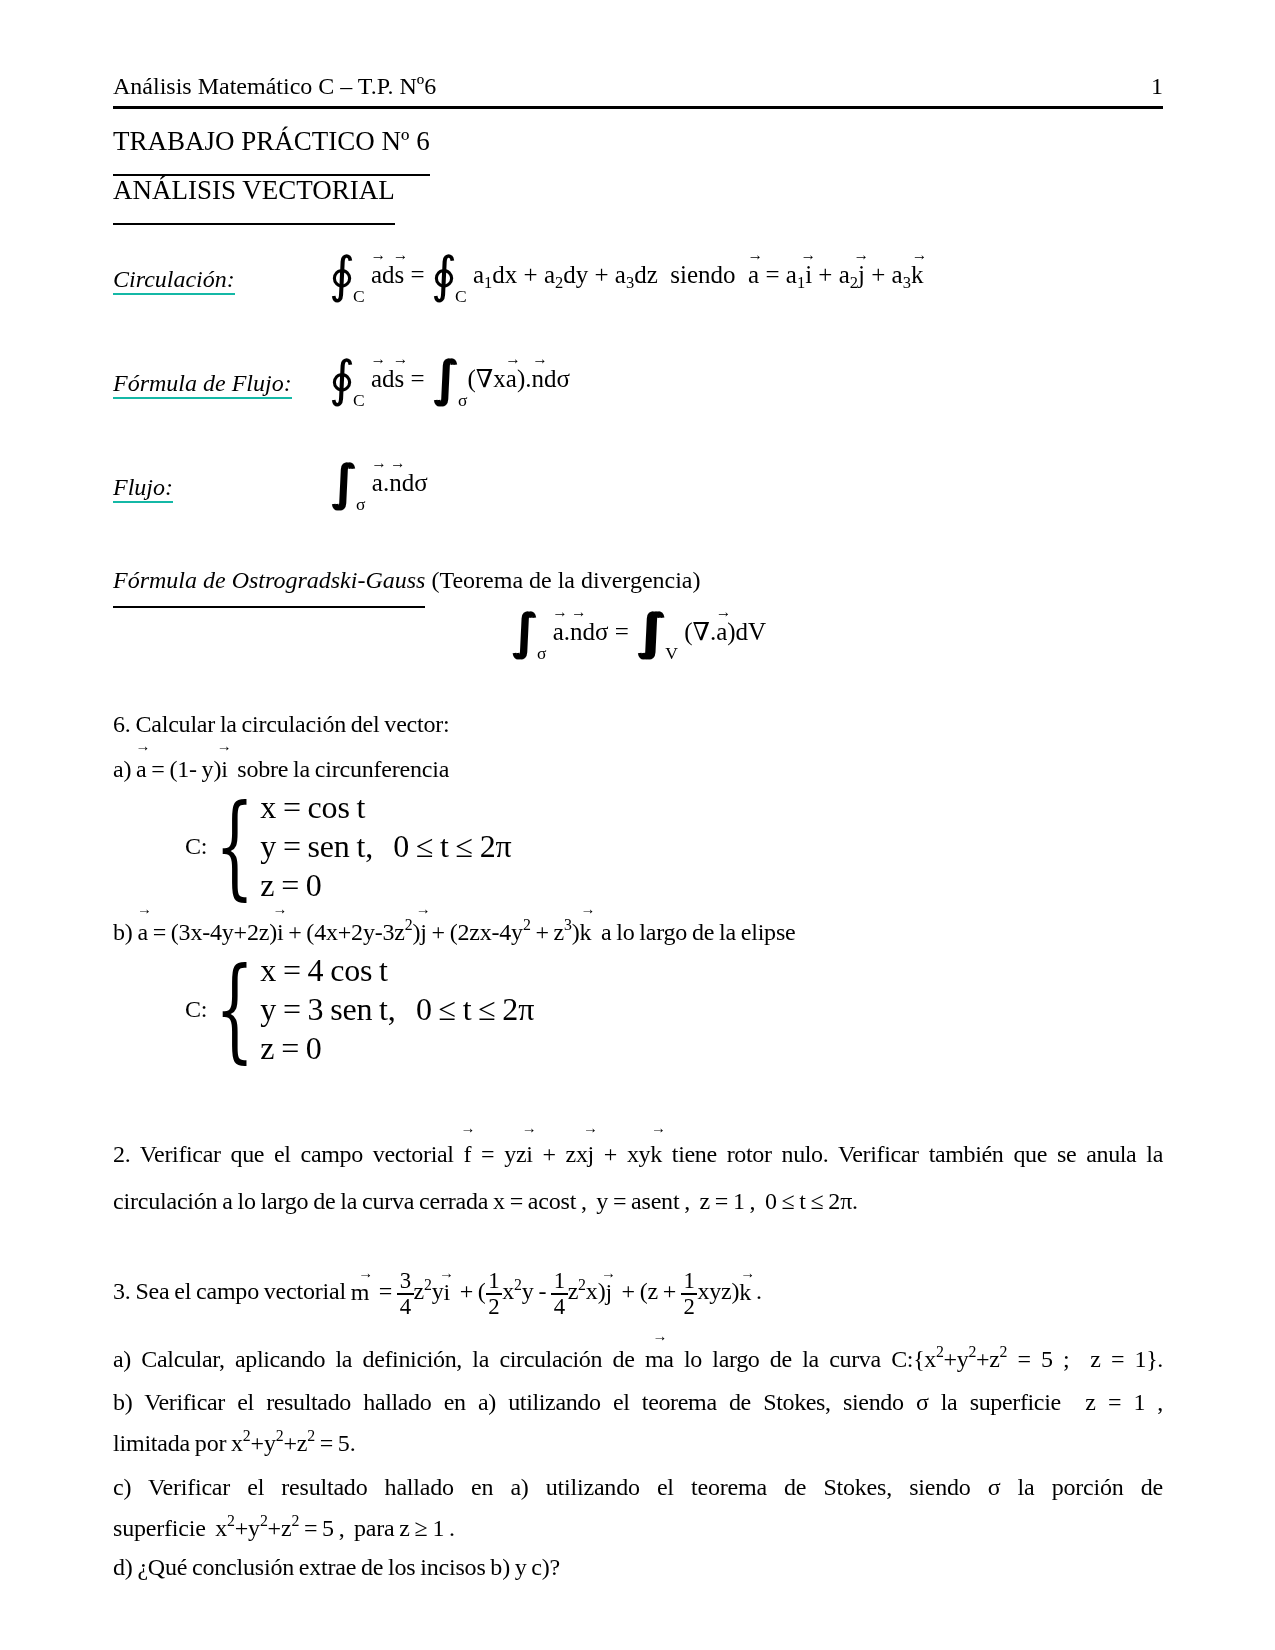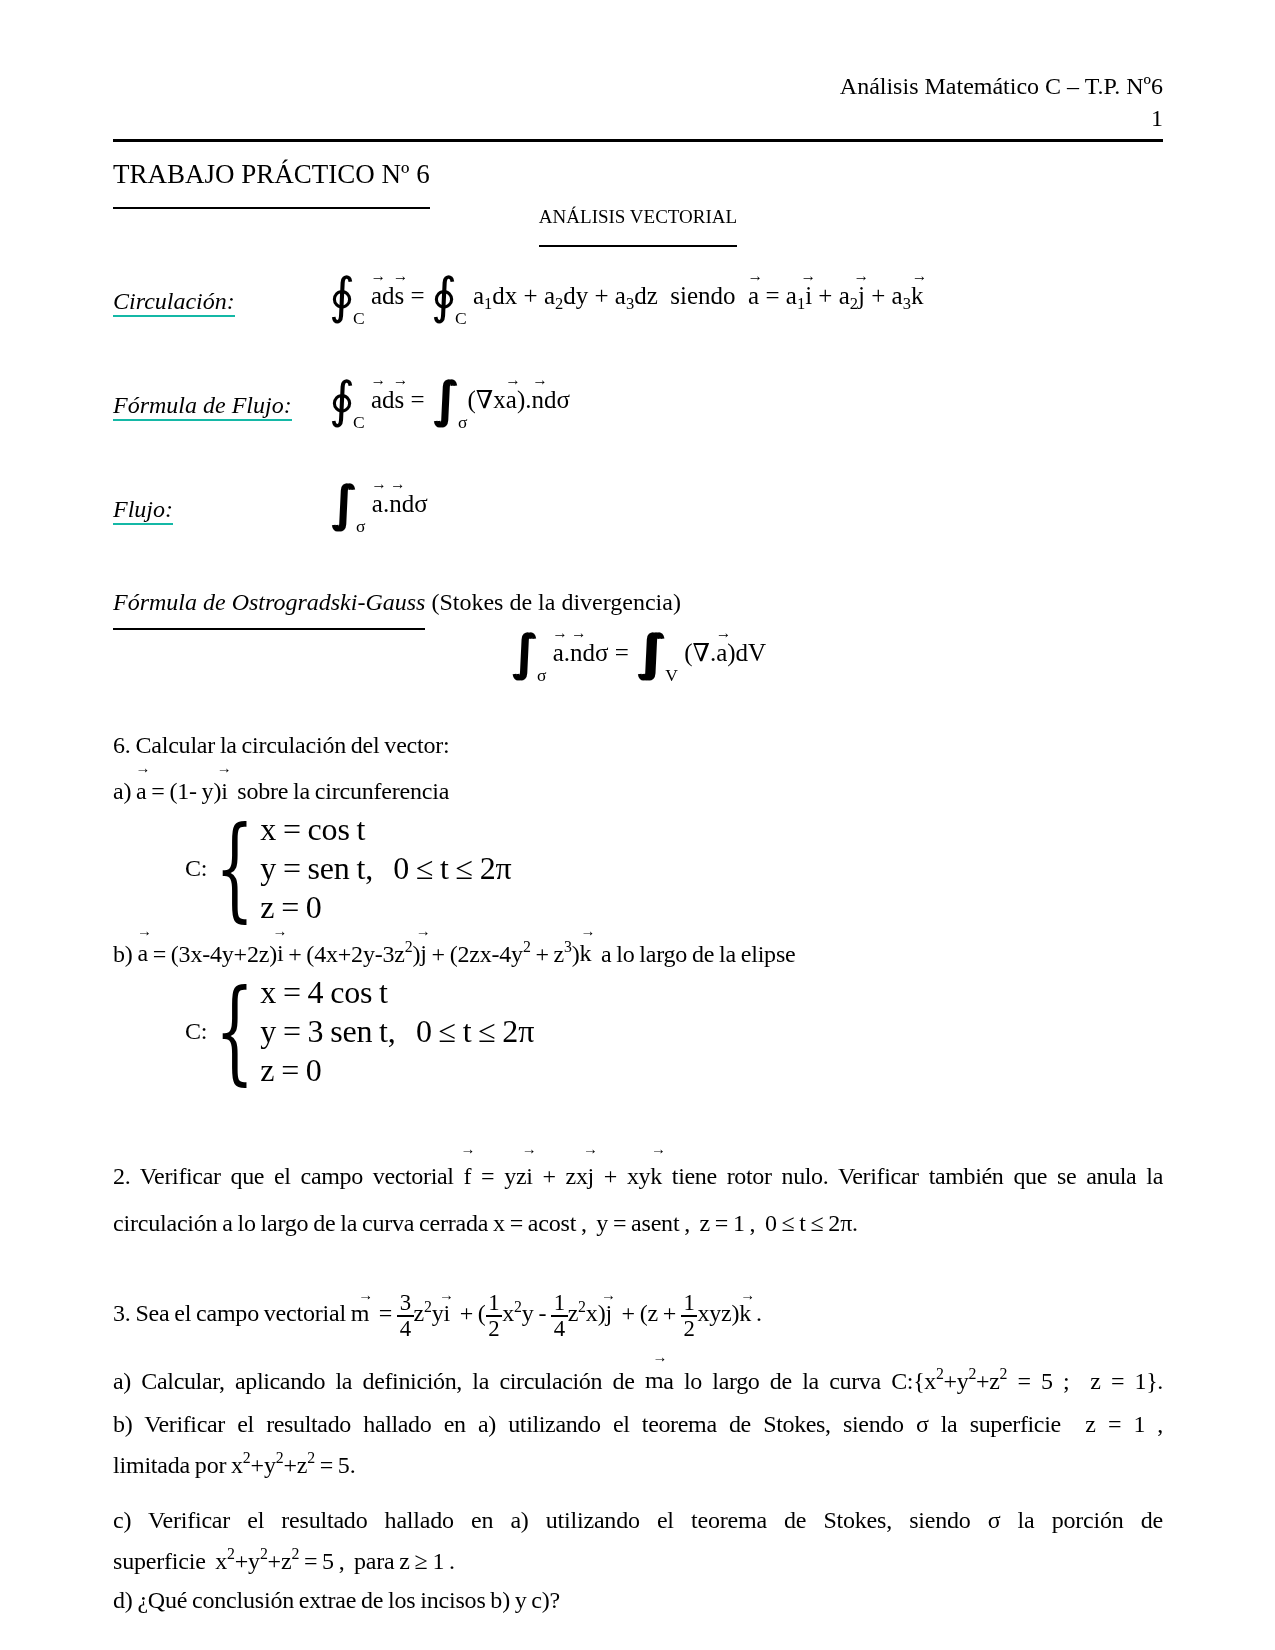--- a/index.html
+++ b/index.html
@@ -3,25 +3,25 @@
 <meta charset="utf-8">
 <style>
   html,body{margin:0;padding:0;background:#ffffff;}
   .page{
     width:1275px;min-height:1650px;box-sizing:border-box;
     padding:70px 112px 40px 113px;
     background:#ffffff;color:#000;
     font-family:"Liberation Serif","DejaVu Serif",serif;
     font-size:24px;line-height:1.35;
   }
-  .hdr{display:flex;justify-content:space-between;align-items:flex-end;font-size:24px;flex-direction:column;}
+  .hdr{display:flex;justify-content:space-between;align-items:flex-end;font-size:24px;}
   .rule{border-top:3px solid #000;margin-top:4px;}
   .title{font-size:27px;margin-top:14px;}
   .title .u,.subtitle .u{border-bottom:2px solid #000;padding-bottom:18px;}
-  .subtitle{font-size:19px;margin-top:12px;text-align:center;}
+  .subtitle{font-size:27px;margin-top:12px;text-align:left;}
   
   .defrow{display:flex;align-items:center;margin-top:38px;min-height:66px;}
   .deflabel{width:216px;flex:0 0 216px;font-style:italic;}
   .deflabel .u{border-bottom:2px solid #14b8a6;padding-bottom:1px;}
   .mf{font-size:25px;white-space:pre-wrap;}
   
   .vec{display:inline-block;position:relative;}
   .vec .arr{position:absolute;top:-0.72em;right:-0.25em;font-size:0.62em;line-height:1;}
   .msub{font-size:0.66em;vertical-align:-0.28em;}
   .msup{font-size:0.66em;vertical-align:0.6em;}
@@ -46,21 +46,21 @@
   
   .sys{display:flex;align-items:center;margin-left:72px;margin-top:2px;}
   .clabel{font-size:24px;}
   .brace{display:inline-block;font-size:112px;line-height:1;transform:scaleX(0.55);margin:0 -10px 0 -8px;font-family:"DejaVu Serif",serif;font-weight:400;}
   .syslines{display:flex;flex-direction:column;gap:5px;}
   .sline{font-size:32px;line-height:34px;white-space:pre-wrap;}
   .ex2{margin-top:66px;line-height:47px;}
   .ex3intro{margin-top:44px;line-height:1.3;}
   .ex3a{margin-top:20px;line-height:1.6;}
   .ex3b{margin-top:8px;line-height:33px;}
-  .ex3c{margin-top:23px;line-height:33px;}
+  .ex3c{margin-top:12px;line-height:33px;}
   .ex3d{margin-top:6px;line-height:33px;}
 </style>
 </head>
 <body>
 
 <div class="page">
 
   <div class="hdr">
     <span>Análisis Matemático C – T.P. Nº6</span>
     <span>1</span>
@@ -84,21 +84,21 @@
     <span class="deflabel"><span class="u">Fórmula de Flujo:</span></span>
     <span class="mf"><span class="bigop"><span class="opg">∮</span><span class="oplim">C</span></span> <span class="vec"><span class="arr">→</span><span class="vb">a</span></span>d<span class="vec"><span class="arr">→</span><span class="vb">s</span></span> = <span class="bigop"><span class="opg multi">∫∫</span><span class="oplim">σ</span></span>(∇x<span class="vec"><span class="arr">→</span><span class="vb">a</span></span>).<span class="vec"><span class="arr">→</span><span class="vb">n</span></span>dσ</span>
   </div>
 
   <div class="defrow">
     <span class="deflabel"><span class="u">Flujo:</span></span>
     <span class="mf"><span class="bigop"><span class="opg multi">∫∫</span><span class="oplim">σ</span></span> <span class="vec"><span class="arr">→</span><span class="vb">a</span></span>.<span class="vec"><span class="arr">→</span><span class="vb">n</span></span>dσ</span>
   </div>
 
   <div class="gauss-head">
-    <span class="u">Fórmula de Ostrogradski-Gauss</span><span> (Stokes de la divergencia)</span>
+    <span class="u">Fórmula de Ostrogradski-Gauss</span><span> (Teorema de la divergencia)</span>
   </div>
   <div class="centerline">
     <span class="mf"><span class="bigop"><span class="opg multi">∫∫</span><span class="oplim">σ</span></span> <span class="vec"><span class="arr">→</span><span class="vb">a</span></span>.<span class="vec"><span class="arr">→</span><span class="vb">n</span></span>dσ = <span class="bigop"><span class="opg multi">∫∫∫</span><span class="oplim">V</span></span> (∇.<span class="vec"><span class="arr">→</span><span class="vb">a</span></span>)dV</span>
   </div>
 
   <div class="ex1 para">
     <div class="pline">6. Calcular la circulación del vector:</div>
     <div class="pline itemline">a) <span class="vec"><span class="arr">→</span><span class="vb">a</span></span> = (1- y)<span class="vec"><span class="arr">→</span><span class="vb">i</span></span> &nbsp;sobre la circunferencia</div>
     <div class="sys">
       <span class="clabel">C:</span>

